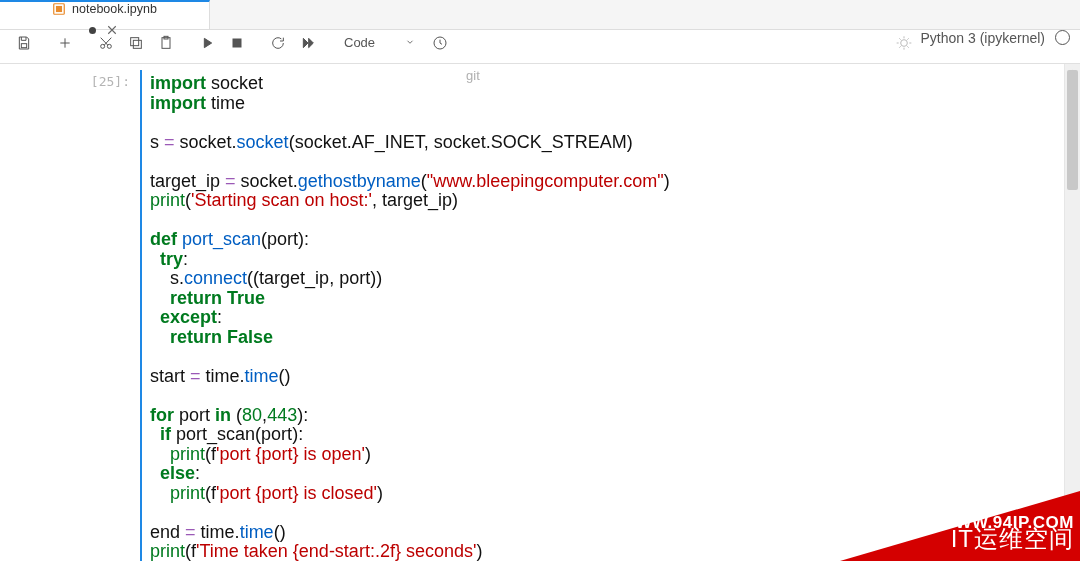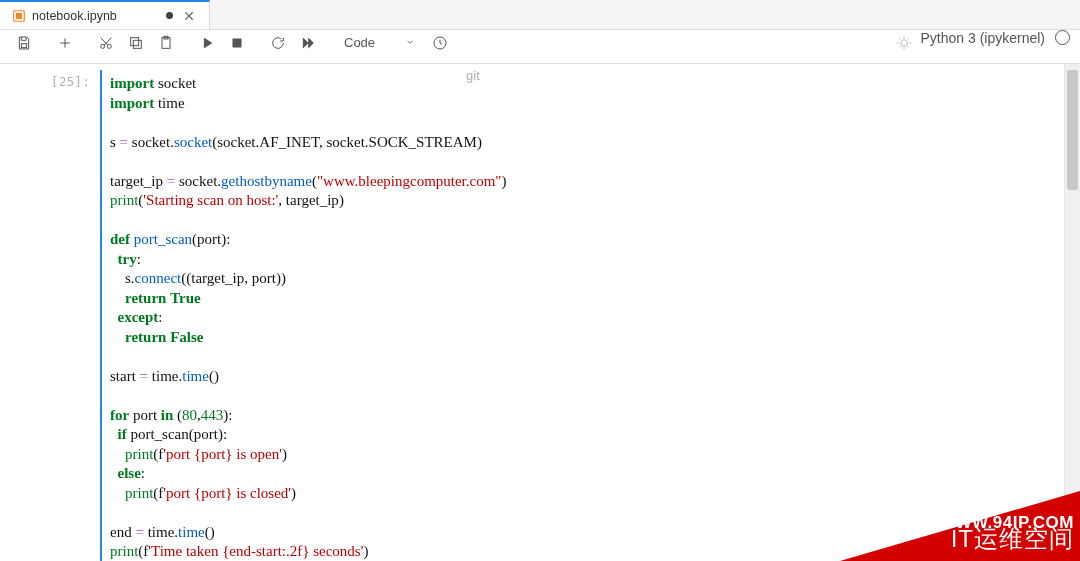--- a/index.html
+++ b/index.html
@@ -1,46 +1,46 @@
 <!DOCTYPE html>
 <html><head>
 <meta charset="utf-8">
 <style>
   * { box-sizing: border-box; margin: 0; padding: 0; }
   html, body { width: 1080px; height: 561px; overflow: hidden; font-family: -apple-system, BlinkMacSystemFont, "Segoe UI", Helvetica, Arial, sans-serif; background: #fff; color: #333; }
 
   
   .tab-bar { height: 30px; display: flex; align-items: stretch; border-bottom: 1px solid #ddd; background: #f5f5f5; }
-  .tab { display: flex; align-items: center; gap: 6px; padding: 0 12px; background: #fff; border-top: 2px solid #1e88e5; border-right: 1px solid #ddd; font-size: 12.5px; min-width: 210px; justify-content: space-between; }
+  .tab { display: flex; align-items: center; gap: 6px; padding: 0 12px; background: #fff; border-top: 2px solid #1e88e5; border-right: 1px solid #ddd; font-size: 12.5px; min-width: 210px; justify-content: space-between; flex-direction: column; }
   .tab-left { display: flex; align-items: center; gap: 6px; }
   .nb-icon { width: 14px; height: 14px; display: inline-flex; align-items: center; justify-content: center; }
   .blue-dot { width: 7px; height: 7px; border-radius: 50%; background: #424242; margin-right: 2px; }
   .close-x { width: 16px; height: 16px; border-radius: 2px; display: inline-flex; align-items: center; justify-content: center; color: #666; cursor: pointer; font-size: 14px; }
 
   
   .toolbar { height: 34px; display: flex; padding: 0 10px; gap: 2px; border-bottom: 1px solid #e0e0e0; font-size: 13px; color: #555; }
   .tb-btn { width: 28px; height: 26px; display: inline-flex; align-items: center; justify-content: center; border-radius: 2px; cursor: pointer; color: #555; }
   .tb-btn svg { width: 16px; height: 16px; stroke: currentColor; fill: none; stroke-width: 1.5; }
   .tb-sep { width: 1px; height: 18px; background: transparent; margin: 0 4px; }
   .cell-type-select { display: inline-flex; align-items: center; gap: 30px; padding: 0 8px; height: 24px; border: 1px solid transparent; border-radius: 2px; cursor: pointer; }
   .git-link { margin-left: 10px; color: #b0b0b0; cursor: pointer; font-size: 13px; margin-top: 38px; }
   .spacer { flex: 1; }
   .kernel-label { font-size: 14px; color: #555; margin-right: 8px; }
   .kernel-circle { width: 15px; height: 15px; border: 1.5px solid #555; border-radius: 50%; }
   .bug-icon { color: #bbb; }
 
   
-  .nb-wrap { position: relative; height: calc(561px - 30px - 34px); display: flex; }
+  .nb-wrap { position: relative; height: calc(561px - 30px - 34px); display: flex; padding-left: 40px; }
   .nb-scroll { flex: 1; overflow: hidden; position: relative; padding-top: 6px; }
   .cell-row { display: flex; align-items: flex-start; }
   .prompt { width: 100px; text-align: right; padding: 4px 10px 0 0; font-family: "Menlo","Consolas","DejaVu Sans Mono",monospace; font-size: 13px; color: #b4b4b4; white-space: nowrap; }
   .prompt .bracket { color: #b4b4b4; }
 
   .code { flex: 1; padding: 4px 0 8px 8px; border-left: 2px solid #1e88e5; }
-  pre.codeblock { font-family: Liberation Serif, serif; font-size: 15px; line-height: 19.5px; white-space: pre; }
+  pre.codeblock { font-family: Liberation Sans, sans-serif; font-size: 18px; line-height: 19.5px; white-space: pre; }
 
   
   .tk-kw   { color: #007a1f; font-weight: bold; }        
   .tk-bool { color: #007a1f; font-weight: bold; }
   .tk-id   { color: #111; }
   .tk-mod  { color: #111; }
   .tk-func { color: #005ec2; }
   .tk-num  { color: #007a1f; }
   .tk-str  { color: #bc0000; }
   .tk-op   { color: #9b59b6; }

